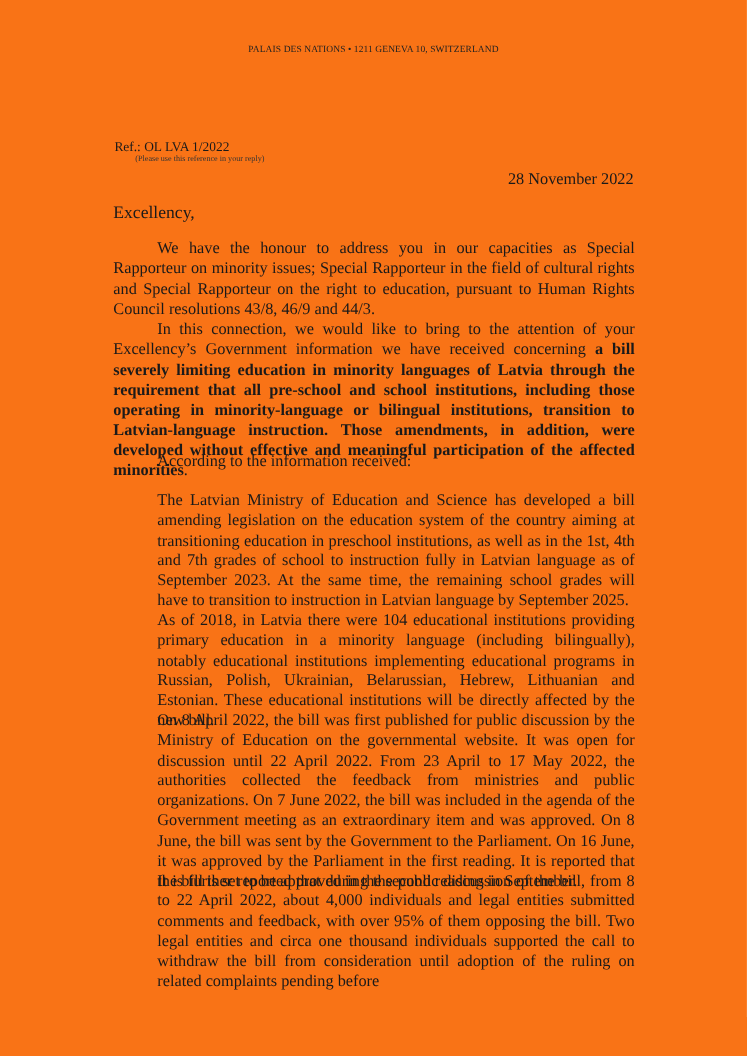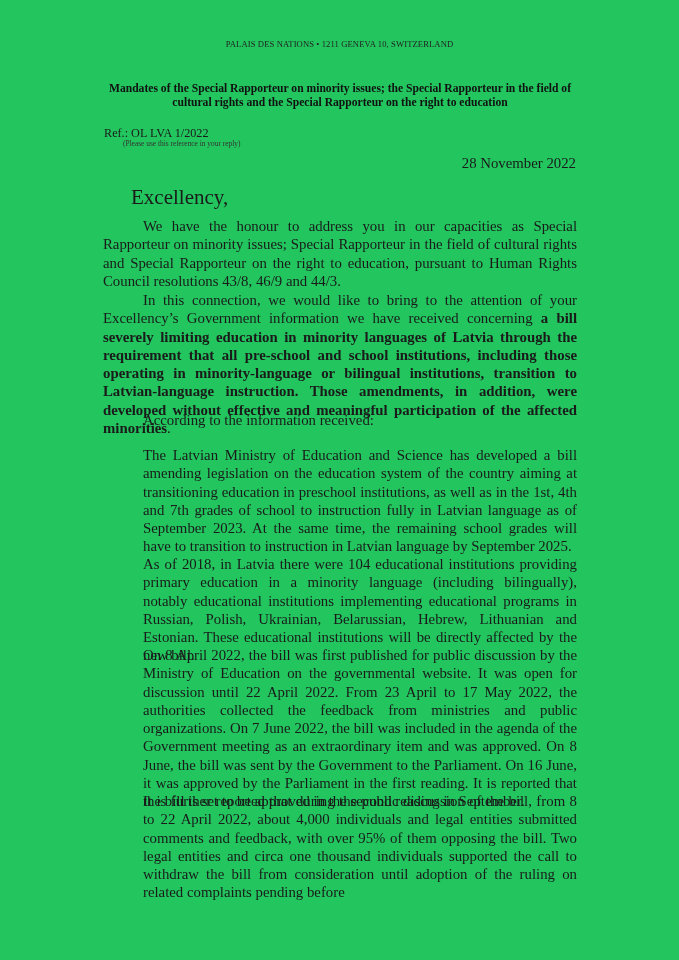--- a/index.html
+++ b/index.html
@@ -1,38 +1,37 @@
 <!DOCTYPE html>
 <html><head>
 <meta charset="utf-8">
 <style>
   html, body { margin:0; padding:0; background:#ffffff; }
   body { width:679px; height:960px; overflow:hidden; position:relative;
          font-family:"Liberation Serif", "DejaVu Serif", serif; color:#1a1a1a; }
-  .page { position:absolute; left:0; top:0; width:679px; height:960px; background:#22c55e; }
+  .page { position:absolute; left:0; top:0; width:679px; height:960px; background:#f97316; }
   .address { position:absolute; top:39px; left:0; width:679px; text-align:center;
              font-size:8.6px; letter-spacing:0.1px; color:#222; }
   .mandates { position:absolute; top:82px; left:100px; width:480px; text-align:center;
               font-size:11.6px; font-weight:bold; line-height:14px; color:#111; }
   .ref { position:absolute; top:127px; left:104px; font-size:12.2px; line-height:13px;text-align:right; }
   .ref-note { position:absolute; top:139px; left:104px; font-size:7.4px; line-height:9px; color:#333;padding-left:19px; }
   .date { position:absolute; top:155px; right:103px; font-size:14.8px; }
-  .salutation { position:absolute; top:185px; left:103px; font-size:21px;margin-left:28px; }
+  .salutation { position:absolute; top:185px; left:103px; font-size:16px; }
   .para { position:absolute; font-size:14.8px; line-height:18.3px; text-align:justify; }
   .p-full { left:103px; width:474px; }
   .p-indent { left:143px; width:434px; }
   .first-indent { text-indent:40px; }
   .bold { font-weight:bold;margin-top:42px; }
 </style>
 </head>
 <body>
 
 <div class="page">
   <div class="address">PALAIS DES NATIONS • 1211 GENEVA 10, SWITZERLAND</div>
-  <div class="mandates">Mandates of the Special Rapporteur on minority issues; the Special Rapporteur in the field of cultural rights and the Special Rapporteur on the right to education</div>
 
   <div class="ref">Ref.: OL LVA 1/2022</div>
   <div class="ref-note">(Please use this reference in your reply)</div>
 
   <div class="date">28 November 2022</div>
   <div class="salutation">Excellency,</div>
 
   <div class="para p-full first-indent" style="top:217px;">We have the honour to address you in our capacities as Special Rapporteur on minority issues; Special Rapporteur in the field of cultural rights and Special Rapporteur on the right to education, pursuant to Human Rights Council resolutions 43/8, 46/9 and 44/3.</div>
 
   <div class="para p-full first-indent" style="top:291px;"><span>In this connection, we would like to bring to the attention of your Excellency’s Government information we have received concerning </span><span class="bold">a bill severely limiting education in minority languages of Latvia through the requirement that all pre-school and school institutions, including those operating in minority-language or bilingual institutions, transition to Latvian-language instruction. Those amendments, in addition, were developed without effective and meaningful participation of the affected minorities</span><span>.</span></div>

